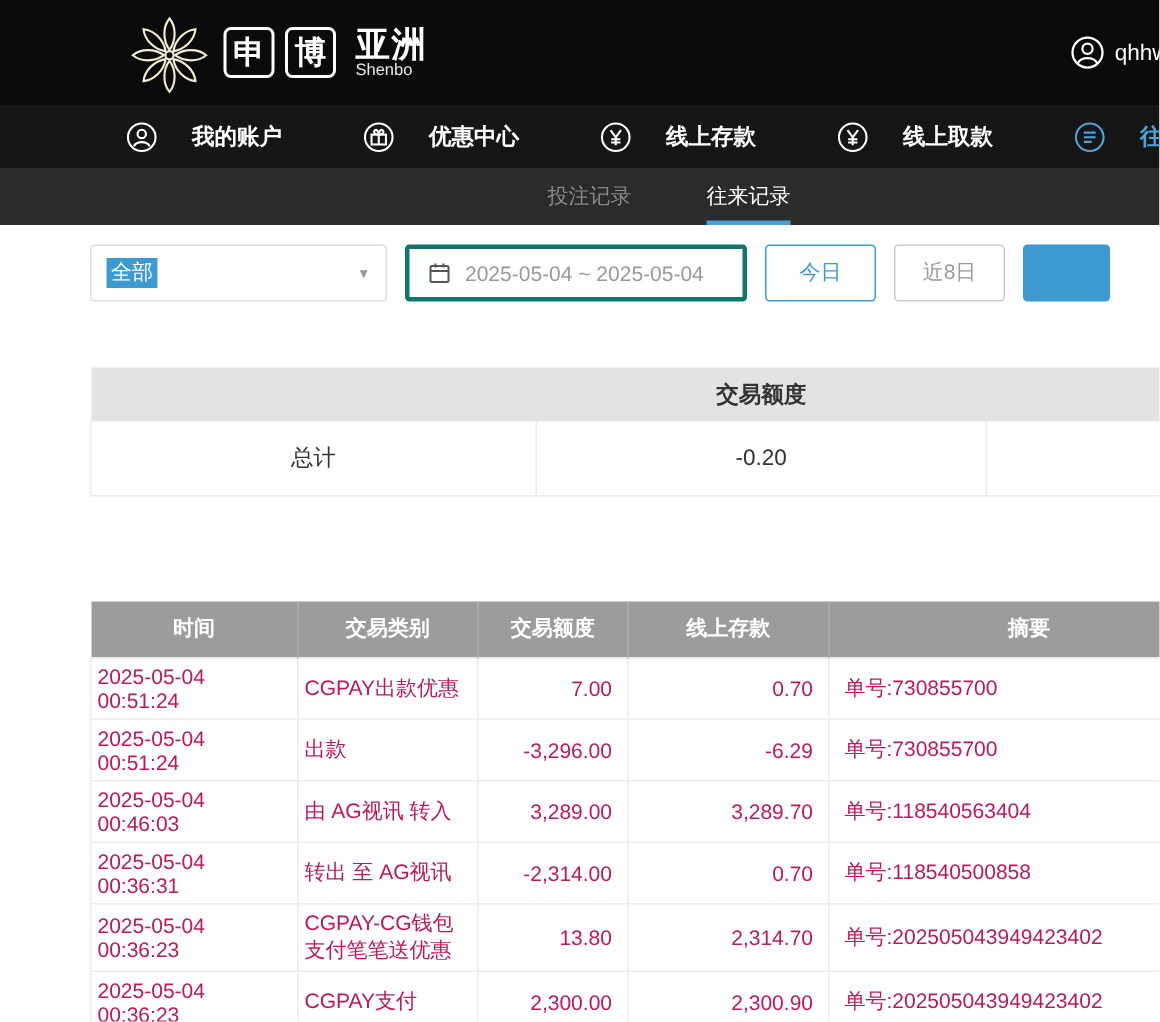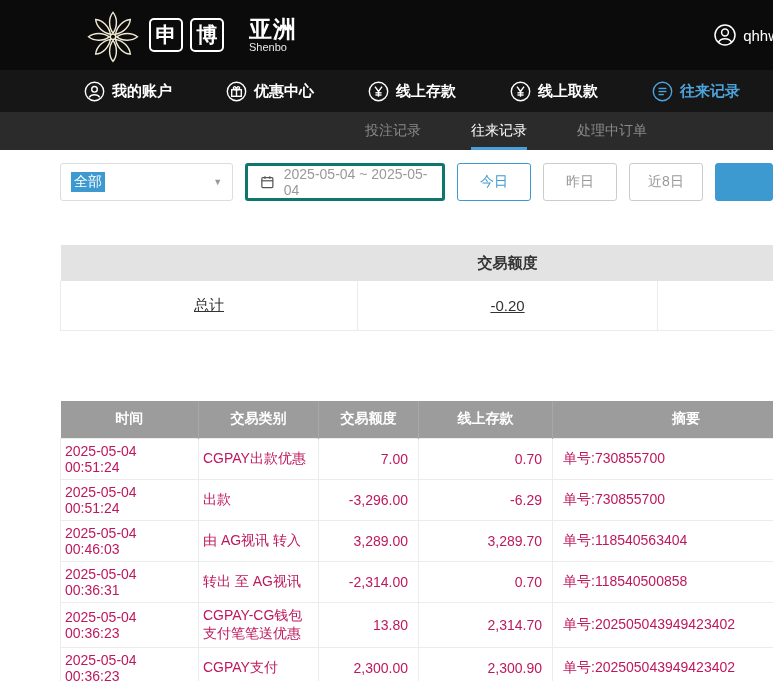--- a/index.html
+++ b/index.html
@@ -6,32 +6,32 @@
   html,body { width:773px; height:681px; overflow:hidden; background:#fff;
     font-family:"Liberation Sans","DejaVu Sans",sans-serif; }
   body { position:relative; }
 
   
   .topbar { height:70px; background:#0b0b0b; display:flex; align-items:center; color:#fff; }
   .logo { display:flex; align-items:center; margin-left:84px; gap:7px; }
   .logo-flower { width:58px; height:58px; }
   .logo-char { width:34px; height:34px; border:2px solid #fff; border-radius:5px;
     display:flex; align-items:center; justify-content:center; font-size:21px; font-weight:bold; }
-  .logo-right { display:flex; flex-direction:column; justify-content:center; margin-left:18px; }
+  .logo-right { display:flex; flex-direction:column; justify-content:center; margin-left:6px; }
   .logo-region { font-size:23px; font-weight:bold; letter-spacing:1px; line-height:1.05; }
   .logo-sub { font-size:11px; color:#e8e8e8; }
   .userarea { margin-left:auto; display:flex; align-items:center; gap:6px; padding-right:0;
     margin-right:-6px; }
   .userarea svg { flex:0 0 auto; }
   .username { font-size:15px; white-space:nowrap; }
 
   
   .mainnav { height:42px; background:#161616; display:flex; align-items:center;
     padding-left:84px; gap:54px; }
-  .nav-item { display:flex; align-items:center; gap:7px; color:#fff; font-size:15px;
+  .nav-item { display:flex; align-items:center; gap:23px; color:#fff; font-size:15px;
     font-weight:bold; cursor:pointer; white-space:nowrap; }
   .nav-item.active { color:#4da3db; }
   .nav-icon { width:21px; height:21px; display:block; }
 
   
   .subnav { height:38px; background:#2b2b2b; display:flex; align-items:stretch;
     padding-left:365px; gap:50px; }
   .tab { display:flex; align-items:center; font-size:14px; color:#8a8a8a; cursor:pointer;
     border-bottom:3px solid transparent; padding-top:3px; white-space:nowrap; }
   .tab.active { color:#fff; border-bottom-color:#4a9fd8; }
@@ -51,21 +51,21 @@
     font-family:"Liberation Sans","DejaVu Sans",sans-serif; }
   .fbtn.primary { border-color:#3d9ad1; color:#3d9ad1; }
   .fbtn.search { background:#3d9ad1; border-color:#3d9ad1; color:#fff; width:58px; min-width:58px; }
 
   
   .summary { margin:44px 0 0 60px; width:760px; border-collapse:collapse; table-layout:fixed;
     font-size:15px; }
   .summary thead td { background:#e3e3e3; height:36px; text-align:center; color:#333;
     font-weight:bold; }
   .summary tbody td { background:#fff; height:49px; text-align:center; color:#333;
-    border:1px solid #ebebeb; border-top:none;text-decoration:underline; }
+    border:1px solid #ebebeb; border-top:none; }
   .summary col.c1 { width:297px; } .summary col.c2 { width:300px; }
 
   
   .txn { margin:70px 0 0 60px; width:760px; border-collapse:collapse; table-layout:fixed;
     font-size:14px; }
   .txn thead td { background:#9c9c9c; color:#fff; font-weight:bold; height:38px;
     text-align:center; border-right:1px solid #a8a8a8; }
   .txn tbody td { background:#fff; color:#be185d; height:40px; padding:4px 4px;
     border:1px solid #ececec; }
   .txn tbody td:nth-child(3), .txn tbody td:nth-child(4) { text-align:right; padding-right:10px; }
@@ -173,41 +173,37 @@
   </div>
 </nav>
 
 <div class="subnav">
   <div class="tab">
     <span>投注记录</span>
   </div>
   <div class="tab active">
     <span>往来记录</span>
   </div>
-  <div class="tab">
-    <span>处理中订单</span>
-  </div>
 </div>
 
 <div class="filters">
   <div class="dropdown">
     <span class="sel">全部</span>
     <span class="caret">▼</span>
   </div>
   <div class="datebox">
     <svg width="16" height="16" viewBox="0 0 24 24" fill="none" stroke="#555" stroke-width="2">
       <rect x="3" y="5" width="18" height="16" rx="1.5"></rect>
       <line x1="3" y1="10" x2="21" y2="10"></line>
       <line x1="8" y1="2.5" x2="8" y2="6.5"></line>
         <line x1="16" y1="2.5" x2="16" y2="6.5"></line>
     </svg>
     <span>2025-05-04 ~ 2025-05-04</span>
   </div>
   <button class="fbtn primary">今日</button>
-  <button class="fbtn">昨日</button>
   <button class="fbtn">近8日</button>
   <button class="fbtn search"></button>
 </div>
 
 <table class="summary">
   <colgroup>
       <col class="c1">
       <col class="c2">
       <col>
     </colgroup>

